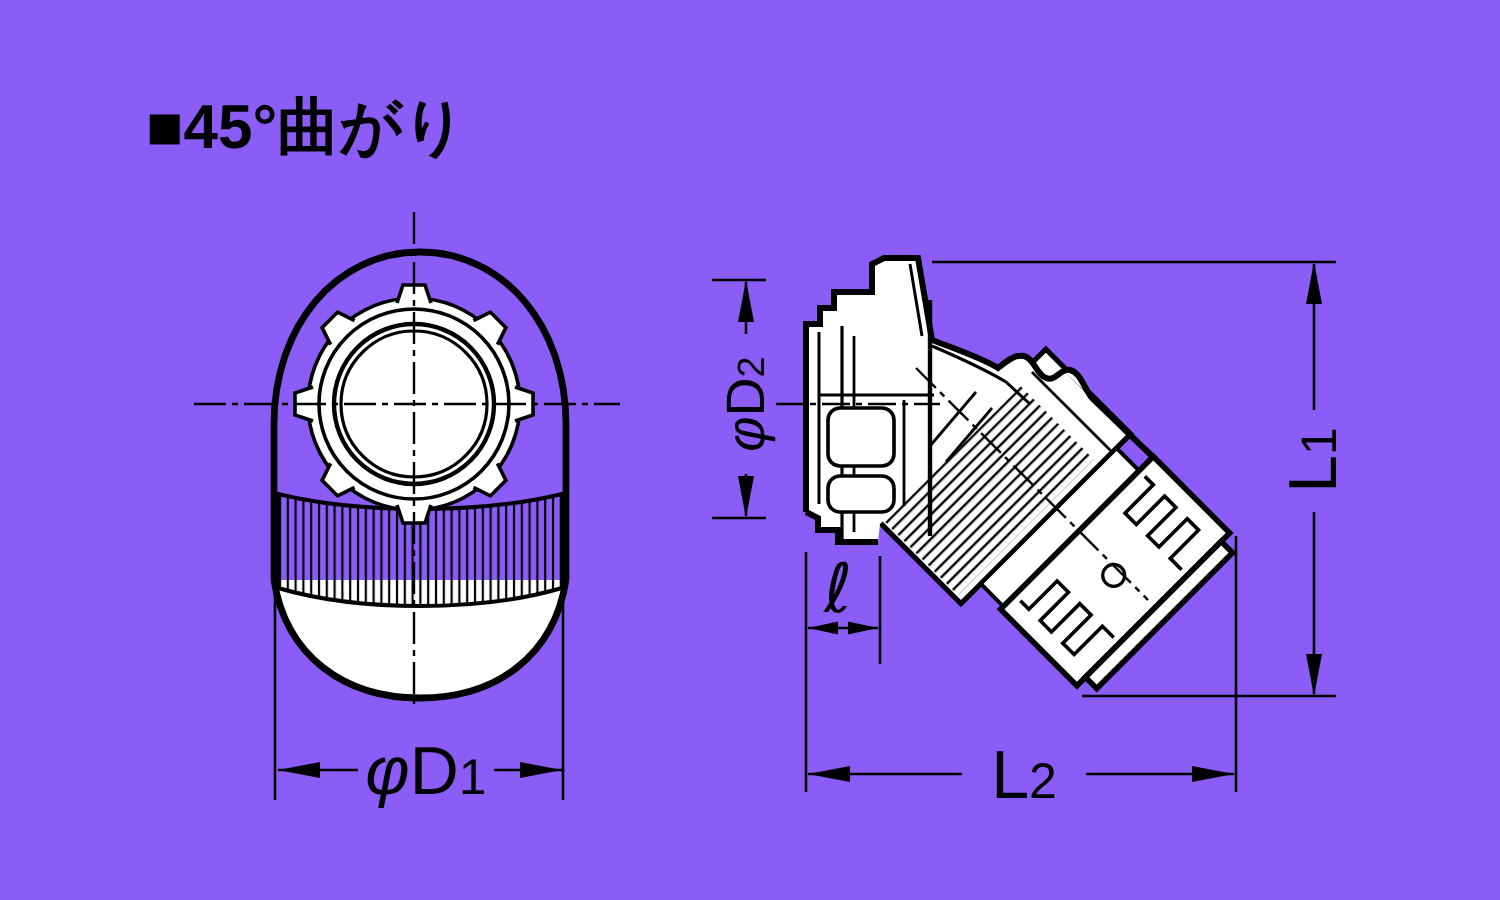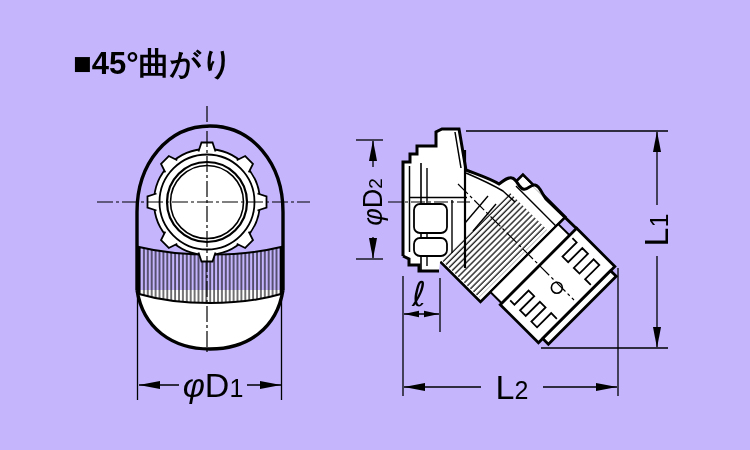--- a/index.html
+++ b/index.html
@@ -1,16 +1,16 @@
 <!DOCTYPE html>
 <html><head>
 <meta charset="utf-8">
 <style>
   html,body{margin:0;padding:0;background:#ffffff;}
-  .page{width:750px;height:450px;background:#c4b5fd;position:relative;overflow:hidden;}
+  .page{width:750px;height:450px;background:#8b5cf6;position:relative;overflow:hidden;}
   svg{display:block;}
   text{fill:#000;}
   .title-text{font-family:"Liberation Sans","DejaVu Sans",sans-serif;font-weight:600;font-size:31px;}
   .dim-text{font-family:"Liberation Sans","DejaVu Sans",sans-serif;font-size:34px;}
   .dim-text-small{font-family:"Liberation Sans","DejaVu Sans",sans-serif;font-size:27px;}
   .sub{font-size:25px;}
   .sub-small{font-size:19px;}
   .phi{font-style:italic;}
   .ell{font-family:"DejaVu Sans",sans-serif;font-style:italic;font-size:34px;}
 </style>

